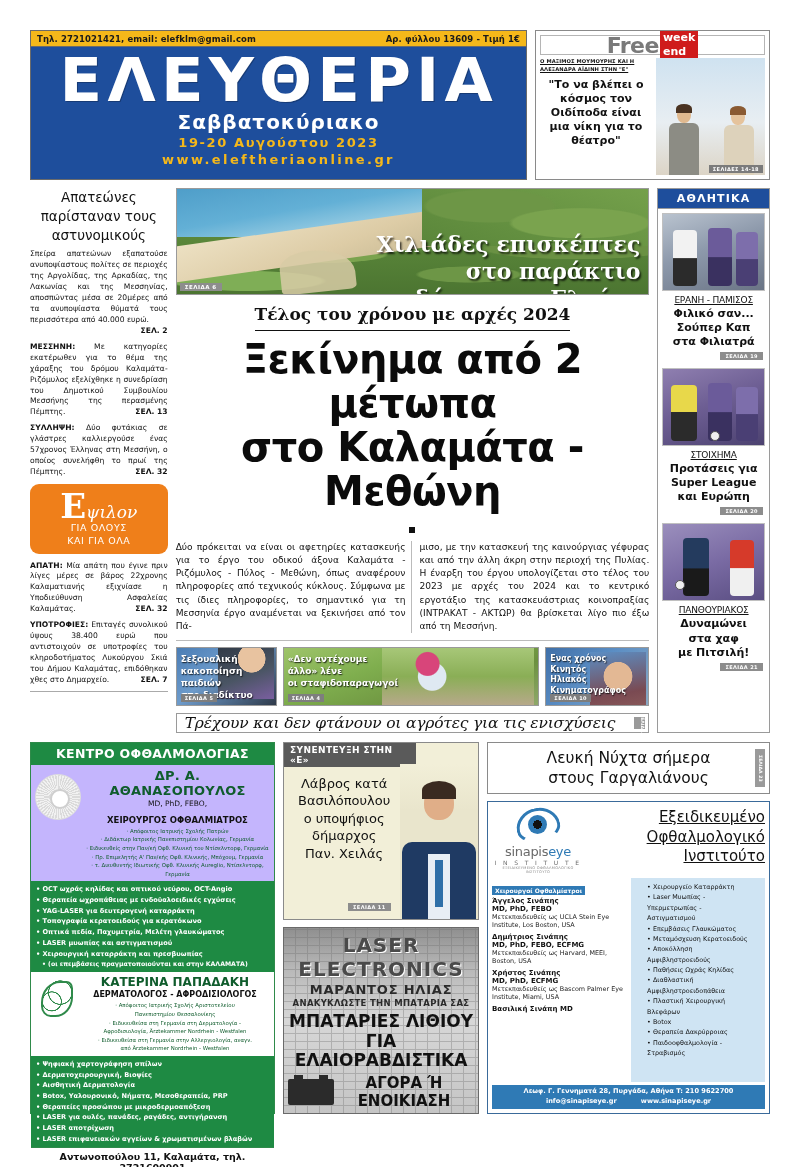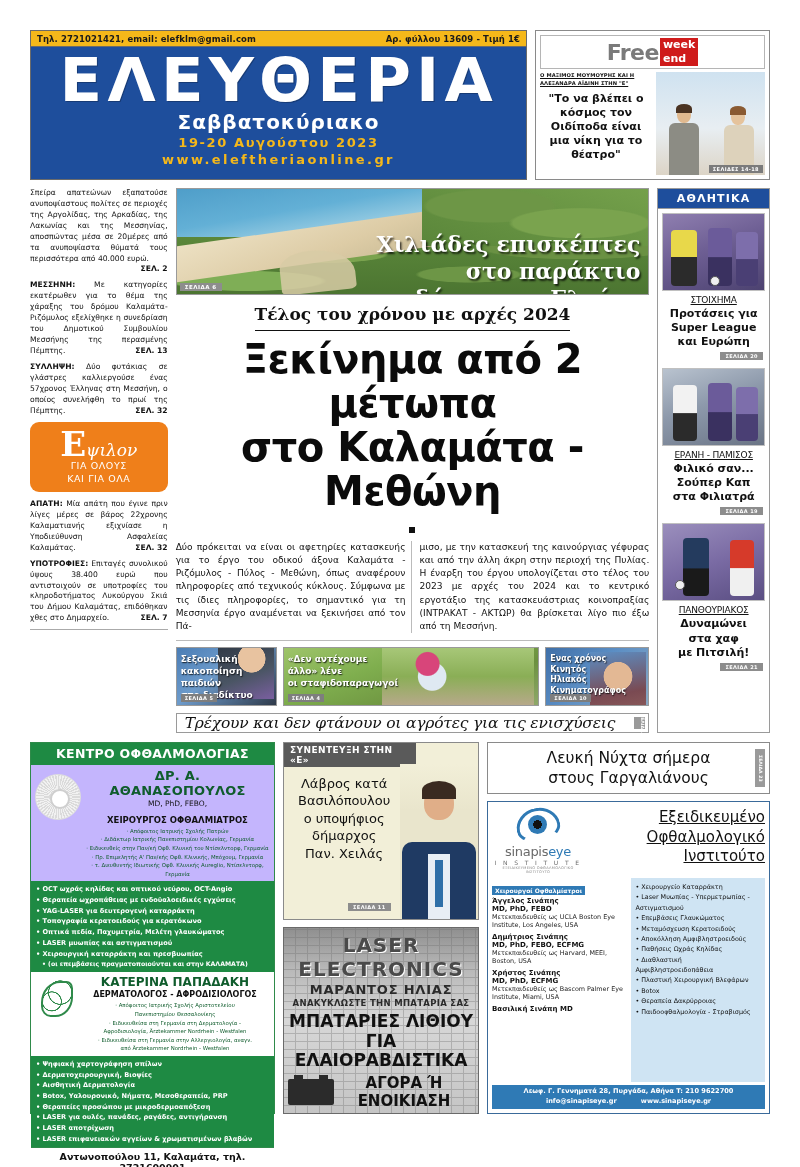--- a/index.html
+++ b/index.html
@@ -62,21 +62,21 @@
   
   .promo {
     width: 235px;
     border: 1px solid #8a8a8a;
     background: #fff;
     display: flex; flex-direction: column;
     padding: 4px;
   }
   .promo-logo {
     border: 1px solid #b5b5b5;
-    height: 34px;
+    height: 20px;
     display: flex; align-items: center; justify-content: center;
     gap: 1px; margin-bottom: 3px;
   }
   .promo-free { font-size: 22px; font-weight: bold; color: #7a7a7a; letter-spacing: -.5px; }
   .promo-week {
     background: #cf1b1b; color: #fff; font-size: 11px; font-weight: bold;
     line-height: 12px; padding: 1px 3px; text-align: left;
   }
   .promo-body { display: flex; gap: 4px; flex: 1; }
   .promo-text { width: 112px; display: flex; flex-direction: column; }
@@ -436,21 +436,21 @@
   .as-body { display: flex; gap: 6px; margin-top: 4px; flex: 1; }
   .as-docs { width: 50%; }
   .as-docs-head {
     background: #2f7ab5; color: #fff; font-size: 6px; font-weight: bold;
     padding: 1px 3px; display: inline-block; margin-bottom: 2px;
   }
   .as-doc { margin-bottom: 3px; }
   .as-doc b { font-size: 7px; color: #111; display: block; }
   .as-doc span { font-size: 6.4px; color: #222; display: block; line-height: 1.32; }
   .as-serv {
-    width: 50%; background: #cfe4f3; padding: 4px 4px;
+    width: 50%; background: #cfe4f3; padding: 4px 16px;
     font-size: 6.4px; color: #111; line-height: 1.62;
   }
   .as-serv div::before { content: '• '; }
   .as-foot {
     background: #2f7ab5; color: #fff; text-align: center;
     font-size: 6.6px; font-weight: bold; padding: 2px 0; line-height: 1.5;
     margin-top: 3px;
   }
   .as-foot .row2 { display: flex; justify-content: center; gap: 24px; }
 </style>
@@ -502,20 +502,21 @@
           </div>
           <div class="promo-page">ΣΕΛΙΔΕΣ 14-18</div>
         </div>
       </div>
     </div>
   </div>
 
   <div class="main-grid">
 
     <div class="col-left">
+      <div class="lead-head">Απατεώνες παρίσταναν τους αστυνομικούς</div>
       <div class="brief">
         <span>Σπείρα απατεώνων εξαπατούσε ανυποψίαστους πολίτες σε περιοχές της Αργολίδας, της Αρκαδίας, της Λακωνίας και της Μεσσηνίας, αποσπώντας μέσα σε 20μέρες από τα ανυποψίαστα θύματά τους περισσότερα από 40.000 ευρώ.</span>
         <span class="pg">ΣΕΛ. 2</span>
       </div>
       <div class="brief">
         <b>ΜΕΣΣΗΝΗ:</b><span> Με κατηγορίες εκατέρωθεν για το θέμα της χάραξης του δρόμου Καλαμάτα-Ριζόμυλος εξελίχθηκε η συνεδρίαση του Δημοτικού Συμβουλίου Μεσσήνης της περασμένης Πέμπτης.</span><span class="pg">ΣΕΛ. 13</span>
       </div>
       <div class="brief">
         <b>ΣΥΛΛΗΨΗ:</b><span> Δύο φυτάκιας σε γλάστρες καλλιεργούσε ένας 57χρονος Έλληνας στη Μεσσήνη, ο οποίος συνελήφθη το πρωί της Πέμπτης.</span><span class="pg">ΣΕΛ. 32</span>
       </div>
@@ -607,48 +608,48 @@
       <div class="banner-strip">
         <span>Τρέχουν και δεν φτάνουν οι αγρότες για τις ενισχύσεις</span>
         <div class="banner-page">ΣΕΛΙΔΑ 3</div>
       </div>
     </div>
 
     <div class="col-right">
       <div class="sports-head">ΑΘΛΗΤΙΚΑ</div>
 
       <div class="sp-item">
+        <div class="sp-photo spC">
+          <div class="sp-pw"></div>
+            <div class="sp-p2"></div>
+            <div class="sp-p3"></div>
+        </div>
+        <div class="sp-kicker">ΕΡΑΝΗ - ΠΑΜΙΣΟΣ</div>
+        <div class="sp-title">
+          <div>Φιλικό σαν...</div>
+          <div>Σούπερ Καπ</div>
+          <div>στα Φιλιατρά</div>
+        </div>
+        <div class="sp-page">ΣΕΛΙΔΑ 19</div>
+      </div>
+
+      <div class="sp-item">
         <div class="sp-photo spA">
           <div class="sp-p1"></div>
             <div class="sp-p2"></div>
             <div class="sp-p3"></div>
           <div class="sp-ball" style="left:46%;bottom:4px;"></div>
         </div>
         <div class="sp-kicker">ΣΤΟΙΧΗΜΑ</div>
         <div class="sp-title">
           <div>Προτάσεις για</div>
           <div>Super League</div>
           <div>και Ευρώπη</div>
         </div>
         <div class="sp-page">ΣΕΛΙΔΑ 20</div>
-      </div>
-
-      <div class="sp-item">
-        <div class="sp-photo spC">
-          <div class="sp-pw"></div>
-            <div class="sp-p2"></div>
-            <div class="sp-p3"></div>
-        </div>
-        <div class="sp-kicker">ΕΡΑΝΗ - ΠΑΜΙΣΟΣ</div>
-        <div class="sp-title">
-          <div>Φιλικό σαν...</div>
-          <div>Σούπερ Καπ</div>
-          <div>στα Φιλιατρά</div>
-        </div>
-        <div class="sp-page">ΣΕΛΙΔΑ 19</div>
       </div>
 
       <div class="sp-item">
         <div class="sp-photo spB">
           <div class="sp-pb"></div>
             <div class="sp-pr"></div>
           <div class="sp-ball" style="left:12%;bottom:10px;"></div>
         </div>
         <div class="sp-kicker">ΠΑΝΘΟΥΡΙΑΚΟΣ</div>
         <div class="sp-title">
@@ -785,21 +786,21 @@
             <div>Ινστιτούτο</div>
           </div>
         </div>
 
         <div class="as-body">
           <div class="as-docs">
             <div class="as-docs-head">Χειρουργοί Οφθαλμίατροι</div>
             <div class="as-doc">
               <b>Άγγελος Σινάπης</b>
               <b>MD, PhD, FEBO</b>
-              <span>Μετεκπαιδευθείς ως UCLA Boston Eye Institute, Los Angeles, USA</span>
+              <span>Μετεκπαιδευθείς ως UCLA Stein Eye Institute, Los Boston, USA</span>
             </div>
             <div class="as-doc">
               <b>Δημήτριος Σινάπης</b>
               <b>MD, PhD, FEBO, ECFMG</b>
               <span>Μετεκπαιδευθείς ως Harvard, MEEI, Boston, USA</span>
             </div>
             <div class="as-doc">
               <b>Χρήστος Σινάπης</b>
               <b>MD, PhD, ECFMG</b>
               <span>Μετεκπαιδευθείς ως Bascom Palmer Eye Institute, Miami, USA</span>

